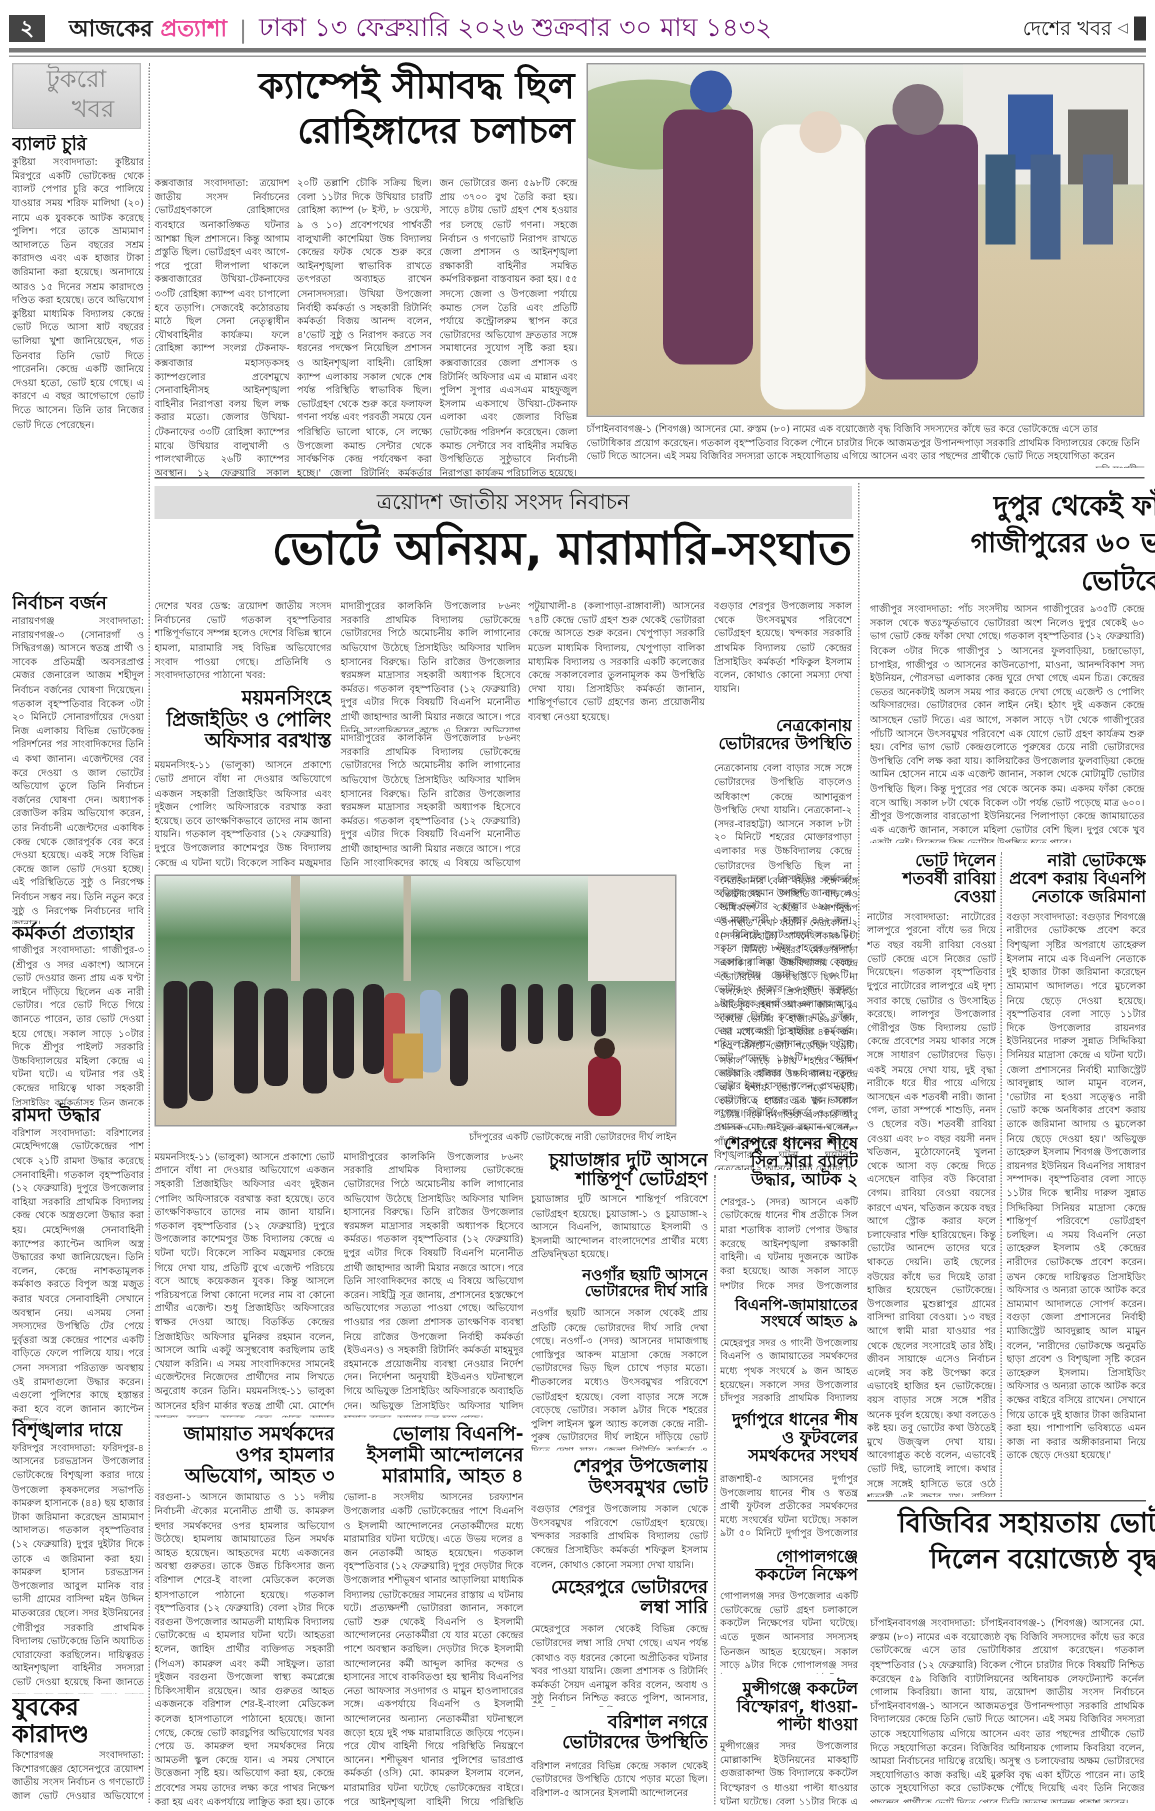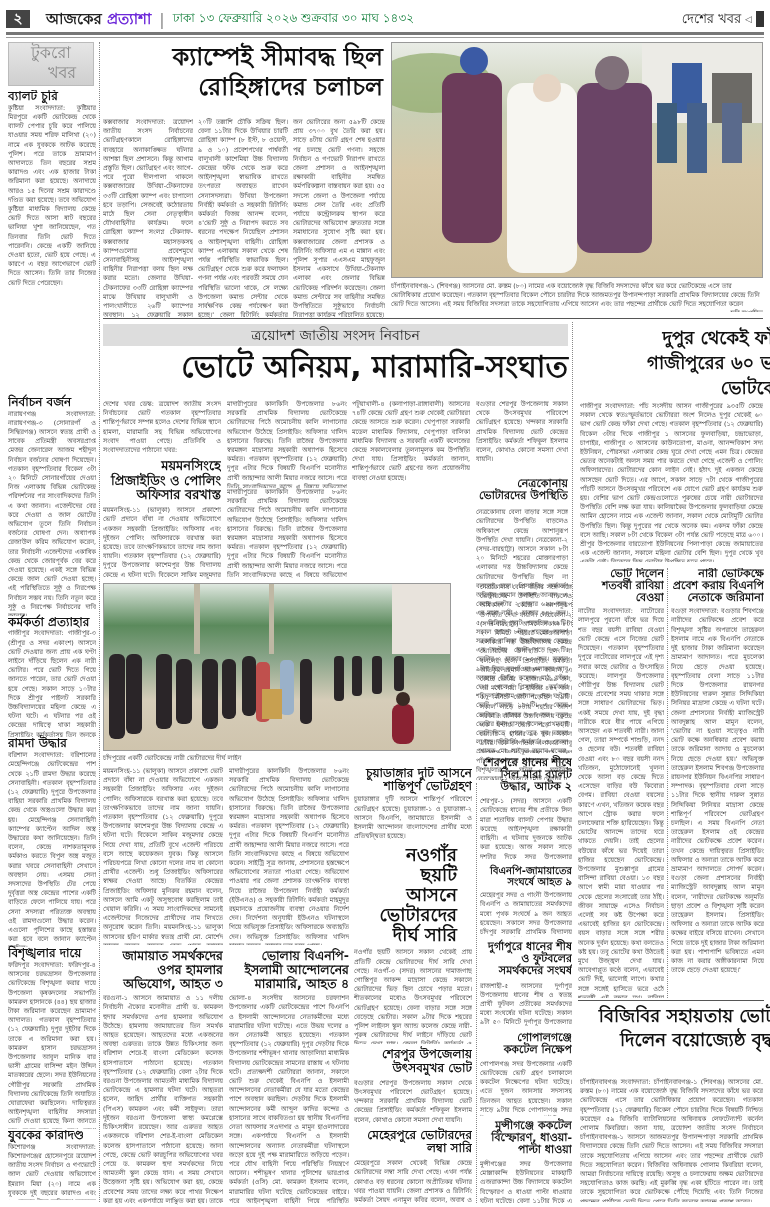--- a/index.html
+++ b/index.html
@@ -1,22 +1,22 @@
 <!DOCTYPE html>
 <html><head>
 <meta charset="utf-8">
 <style>
 *{box-sizing:border-box;margin:0;padding:0}
 body{width:770px;height:1207px;background:#fff;font-family:"DejaVu Sans",sans-serif;color:#111;position:relative;overflow:hidden}
 .topbar{position:absolute;left:6px;top:8px;width:758px;height:22px;display:flex;align-items:center}
 .pgno{background:#444;color:#fff;font-size:14px;width:24px;height:18px;display:flex;align-items:center;justify-content:center;font-weight:bold}
 .logo{margin-left:16px;font-size:15px;font-weight:bold;color:#222}
-.logo .red{color:#6d28d9}
+.logo .red{color:#ec4899}
 .sep{margin:0 8px;color:#888}
-.dateline{font-size:12px;color:#15803d}
+.dateline{font-size:17px;color:#701a75}
 .section{margin-left:auto;font-size:13px;color:#222;display:flex;align-items:center;gap:4px}
 .section .blk{width:8px;height:16px;background:#333;display:inline-block}
 .rule{position:absolute;left:6px;width:758px;background:#333}
 .col{position:absolute;font-size:6.4px;line-height:9.2px;color:#333;text-align:justify;overflow:hidden}
 .vline{position:absolute;border-left:1px dotted #888}
 .hline{position:absolute;border-top:1px solid #555}
 .hd{font-weight:bold;color:#111;text-align:right;line-height:1.1}
 .hdl{font-weight:bold;color:#111;line-height:1.15}
 .tukro{position:absolute;left:8px;top:42px;width:86px;height:44px;background:linear-gradient(#e6e6e6,#cfcfcf);border:1px solid #bbb;font-size:16px;color:#888;text-align:center;line-height:20px;font-weight:normal}
 .photo{position:absolute;overflow:hidden;border:1px solid #999}
@@ -61,21 +61,21 @@
   </div>
   <div>
     <div class="hdl" style="font-size:12px">রামদা উদ্ধার</div>
     <div style="height:196px;overflow:hidden">বরিশাল সংবাদদাতা: বরিশালের মেহেন্দিগঞ্জে ভোটকেন্দ্রের পাশ থেকে ২১টি রামদা উদ্ধার করেছে সেনাবাহিনী। গতকাল বৃহস্পতিবার (১২ ফেব্রুয়ারি) দুপুরে উপজেলার বাহিয়া সরকারি প্রাথমিক বিদ্যালয় কেন্দ্র থেকে অস্ত্রগুলো উদ্ধার করা হয়। মেহেন্দিগঞ্জ সেনাবাহিনী ক্যাম্পের ক্যাপ্টেন আদিল অস্ত্র উদ্ধারের কথা জানিয়েছেন। তিনি বলেন, কেন্দ্রে নাশকতামূলক কর্মকাণ্ড করতে বিপুল অস্ত্র মজুত করার খবরে সেনাবাহিনী সেখানে অবস্থান নেয়। এসময় সেনা সদস্যদের উপস্থিতি টের পেয়ে দুর্বৃত্তরা অস্ত্র কেন্দ্রের পাশের একটি বাড়িতে ফেলে পালিয়ে যায়। পরে সেনা সদস্যরা পরিত্যক্ত অবস্থায় ওই রামদাগুলো উদ্ধার করেন। এগুলো পুলিশের কাছে হস্তান্তর করা হবে বলে জানান ক্যাপ্টেন আদিল।</div>
   </div>
   <div>
     <div class="hdl" style="font-size:12px">বিশৃঙ্খলার দায়ে</div>
     <div style="height:168px;overflow:hidden">ফরিদপুর সংবাদদাতা: ফরিদপুর-৪ আসনের চরভদ্রাসন উপজেলার ভোটকেন্দ্রে বিশৃঙ্খলা করার দায়ে উপজেলা কৃষকদলের সভাপতি কামরুল হাসানকে (৪৪) ছয় হাজার টাকা জরিমানা করেছেন ভ্রাম্যমাণ আদালত। গতকাল বৃহস্পতিবার (১২ ফেব্রুয়ারি) দুপুর দুইটার দিকে তাকে এ জরিমানা করা হয়। কামরুল হাসান চরভদ্রাসন উপজেলার আবুল মানিক বার ভাসী গ্রামের বাসিন্দা মইন উদ্দিন মাতব্বরের ছেলে। সদর ইউনিয়নের গৌরীপুর সরকারি প্রাথমিক বিদ্যালয় ভোটকেন্দ্রে তিনি অযাচিত ঘোরাফেরা করছিলেন। দায়িত্বরত আইনশৃঙ্খলা বাহিনীর সদস্যরা ভোট দেওয়া হয়েছে কিনা জানতে চান। তখন তার হাত দেখে বোঝা যায় তিনি ভোট দিয়েছেন। পরে ভ্রাম্যমাণ আদালতে তাকে জরিমানা করা হয়। কামরুল হাসানকে ৬ হাজার টাকা জরিমানা করা হয়েছে।</div>
   </div>
   <div>
-    <div class="hdl" style="font-size:12px">যুবকের কারাদণ্ড</div>
+    <div class="hdl" style="font-size:16px">যুবকের কারাদণ্ড</div>
     <div style="height:196px;overflow:hidden">কিশোরগঞ্জ সংবাদদাতা: কিশোরগঞ্জের হোসেনপুরে ত্রয়োদশ জাতীয় সংসদ নির্বাচন ও গণভোটে জাল ভোট দেওয়ার অভিযোগে ইমরান মিয়া (২০) নামে এক যুবককে দুই বছরের কারাদণ্ড এবং ১০ হাজার টাকা জরিমানা করেছেন ভ্রাম্যমাণ আদালত। গতকাল বৃহস্পতিবার (১২ ফেব্রুয়ারি) দুপুরে উপজেলার পিপলাকান্দি উচ্চ বিদ্যালয় কেন্দ্রে এ ঘটনা ঘটে। দণ্ডপ্রাপ্ত ইমরান মিয়া উপজেলার পিপলাকান্দি গ্রামের আবুল কাশেমের ছেলে। স্থানীয় সূত্রে জানা গেছে, ইমরান মিয়া অন্য একজনের হয়ে ভোট দিতে কেন্দ্রে প্রবেশ করেন। বিষয়টি সন্দেহজনক মনে হলে দায়িত্বরত কর্মকর্তারা তাকে আটক করেন। পরে ভ্রাম্যমাণ আদালত ঘটনাস্থলে গিয়ে তাৎক্ষণিক বিচার শেষে তাকে দুই বছরের কারাদণ্ড এবং ১০ হাজার টাকা জরিমানা করেন।</div>
   </div>
 </div>
 
 <div>
   <div class="hd" style="position:absolute;left:103px;top:42px;width:280px;font-size:24px;line-height:30px">
     <div>ক্যাম্পেই সীমাবদ্ধ ছিল</div>
     <div>রোহিঙ্গাদের চলাচল</div>
   </div>
   <div class="col" style="left:103px;top:118px;width:90px;height:200px">কক্সবাজার সংবাদদাতা: ত্রয়োদশ জাতীয় সংসদ নির্বাচনের ভোটগ্রহণকালে রোহিঙ্গাদের ব্যবহারে অনাকাঙ্ক্ষিত ঘটনার আশঙ্কা ছিল প্রশাসনে। কিন্তু আগাম প্রস্তুতি ছিল। ভোটগ্রহণ এবং আগে-পরে পুরো দীলপালা থাকলে কক্সবাজারের উখিয়া-টেকনাফের ৩৩টি রোহিঙ্গা ক্যাম্প এবং চাপালো হবে তড়াপি। সেজবেই কঠোরতায় মাঠে ছিল সেনা নেতৃত্বাধীন যৌথবাহিনীর কার্যক্রম। ফলে রোহিঙ্গা ক্যাম্প সংলগ্ন টেকনাফ-কক্সবাজার মহাসড়কসহ ক্যাম্পগুলোর প্রবেশমুখে সেনাবাহিনীসহ আইনশৃঙ্খলা বাহিনীর নিরাপত্তা বলয় ছিল লক্ষ করার মতো। জেলার উখিয়া-টেকনাফের ৩৩টি রোহিঙ্গা ক্যাম্পের মাঝে উখিয়ার বালুখালী ও পালংখালীতে ২৬টি ক্যাম্পের অবস্থান। ১২ ফেব্রুয়ারি সকাল থেকে এলাকায় সার্বিক নিরাপত্তায় সেনাবাহিনীর অন্তত</div>
@@ -158,21 +158,21 @@
       <rect x="268" y="72" width="10" height="38" rx="4"></rect>
         <rect x="290" y="72" width="10" height="35" rx="4"></rect>
     </g>
     <rect x="152" y="78" width="14" height="60" rx="5" fill="#c0504d"></rect>
     <rect x="176" y="76" width="14" height="55" rx="5" fill="#9ab1c9"></rect>
     <rect x="158" y="105" width="20" height="30" fill="#c8a050"></rect>
     <rect x="288" y="120" width="22" height="40" rx="8" fill="#8a2232"></rect>
     <circle cx="299" cy="115" r="7" fill="#3a2a24"></circle>
   </svg>
 </div>
-<div class="cap" style="left:103px;top:754px;width:348px;text-align:left">চাঁদপুরের একটি ভোটকেন্দ্রে নারী ভোটারদের দীর্ঘ লাইন</div>
+<div class="cap" style="left:103px;top:754px;width:348px;text-align:right">চাঁদপুরের একটি ভোটকেন্দ্রে নারী ভোটারদের দীর্ঘ লাইন</div>
 
 <div class="col" style="left:103px;top:767px;width:120px;height:438px">
   <div style="height:178px;overflow:hidden">ময়মনসিংহ-১১ (ভালুকা) আসনে প্রকাশ্যে ভোট প্রদানে বাঁধা না দেওয়ার অভিযোগে একজন সহকারী প্রিজাইডিং অফিসার এবং দুইজন পোলিং অফিসারকে বরখাস্ত করা হয়েছে। তবে তাৎক্ষণিকভাবে তাদের নাম জানা যায়নি। গতকাল বৃহস্পতিবার (১২ ফেব্রুয়ারি) দুপুরে উপজেলার কাশেমপুর উচ্চ বিদ্যালয় কেন্দ্রে এ ঘটনা ঘটে। বিকেলে সাকিব মজুমদার কেন্দ্রে গিয়ে দেখা যায়, প্রতিটি বুথে এজেন্ট পরিচয়ে বসে আছে কয়েকজন যুবক। কিন্তু আসলে পরিচয়পত্রে লিখা কোনো দলের নাম বা কোনো প্রার্থীর এজেন্ট। শুধু প্রিজাইডিং অফিসারের স্বাক্ষর দেওয়া আছে। বিতর্কিত কেন্দ্রের প্রিজাইডিং অফিসার মুনিরুর রহমান বলেন, আসলে আমি একটু অসুস্থবোধ করছিলাম তাই খেয়াল করিনি। এ সময় সাংবাদিকদের সামনেই এজেন্টদের নিজেদের প্রার্থীদের নাম লিখতে অনুরোধ করেন তিনি। ময়মনসিংহ-১১ ভালুকা আসনের হরিণ মার্কার স্বতন্ত্র প্রার্থী মো. মোর্শেদ আলম বলেন, অনেক কেন্দ্র থেকে আমার এজেন্টদের বের করে দিয়ে একতরফা করছে ধানের শীষের প্রার্থীর সমর্থকরা। এটি একতরফা নির্বাচন। এদিকে উপজেলার কাশেমপুর উচ্চ বিদ্যালয় কেন্দ্রে হরিণ মার্কার এজেন্টদের বের করে দেওয়া ও প্রকাশ্যে ভোট দেওয়ার সহকারী প্রিজাইডিং ও দুইজন পোলিং অফিসারকে বরখাস্ত করা হয়েছে। বিষয়টি নিশ্চিত করে ভালুকা উপজেলা নির্বাহী অফিসার ও সহকারী রিটার্নিং অফিসার মো. নিয়াজ মোর্শেদ বলেন, প্রকাশ্যে ভোট প্রদানে বাঁধা না দেওয়ায় কাশেমপুর উচ্চ বিদ্যালয়ের একজন সহকারী প্রিজাইডিং ও দুইজন পোলিং অফিসারকে বরখাস্ত করা হয়েছে।</div>
   <div>
     <div class="hd" style="font-size:12.5px;margin:4px 0">জামায়াত সমর্থকদের ওপর হামলার অভিযোগ, আহত ৩</div>
     <div>বরগুনা-১ আসনে জামায়াত ও ১১ দলীয় নির্বাচনী ঐক্যের মনোনীত প্রার্থী ড. কামরুল হুদার সমর্থকদের ওপর হামলার অভিযোগ উঠেছে। হামলায় জামায়াতের তিন সমর্থক আহত হয়েছেন। আহতদের মধ্যে একজনের অবস্থা গুরুতর। তাকে উন্নত চিকিৎসার জন্য বরিশাল শেরে-ই বাংলা মেডিকেল কলেজ হাসপাতালে পাঠানো হয়েছে। গতকাল বৃহস্পতিবার (১২ ফেব্রুয়ারি) বেলা ২টার দিকে বরগুনা উপজেলার আমতলী মাধ্যমিক বিদ্যালয় ভোটকেন্দ্রে এ হামলার ঘটনা ঘটে। আহতরা হলেন, জাহিদ প্রার্থীর ব্যক্তিগত সহকারী (পিএস) কামরুল এবং কর্মী সাইফুল। তারা দুইজন বরগুনা উপজেলা স্বাস্থ্য কমপ্লেক্সে চিকিৎসাধীন রয়েছেন। আর গুরুতর আহত একজনকে বরিশাল শের-ই-বাংলা মেডিকেল কলেজ হাসপাতালে পাঠানো হয়েছে। জানা গেছে, কেন্দ্রে ভোট কারচুপির অভিযোগের খবর পেয়ে ড. কামরুল হুদা সমর্থকদের নিয়ে আমতলী স্কুল কেন্দ্রে যান। এ সময় সেখানে উত্তেজনা সৃষ্টি হয়। অভিযোগ করা হয়, কেন্দ্রে প্রবেশের সময় তাদের লক্ষ্য করে পাথর নিক্ষেপ করা হয় এবং একপর্যায়ে লাঞ্ছিত করা হয়। তাকে রক্ষা করতে গেলে তার পিএসসহ কয়েকজন সমর্থক মারাত্মক শিকার</div>
   </div>
 </div>
 <div class="col" style="left:229px;top:767px;width:120px;height:438px">
   <div style="height:178px;overflow:hidden">মাদারীপুরের কালকিনি উপজেলার ৮৬নং সরকারি প্রাথমিক বিদ্যালয় ভোটকেন্দ্রে ভোটারদের পিঠে অমোচনীয় কালি লাগানোর অভিযোগ উঠেছে প্রিসাইডিং অফিসার খালিদ হাসানের বিরুদ্ধে। তিনি রাজৈর উপজেলার স্বরমঙ্গল মাদ্রাসার সহকারী অধ্যাপক হিসেবে কর্মরত। গতকাল বৃহস্পতিবার (১২ ফেব্রুয়ারি) দুপুর এটার দিকে বিষয়টি বিএনপি মনোনীত প্রার্থী জাহান্দার আলী মিয়ার নজরে আসে। পরে তিনি সাংবাদিকদের কাছে এ বিষয়ে অভিযোগ করেন। সাইট্রি সূত্র জানায়, প্রশাসনের হস্তক্ষেপে অভিযোগের সত্যতা পাওয়া গেছে। অভিযোগ পাওয়ার পর জেলা প্রশাসক তাৎক্ষণিক ব্যবস্থা নিয়ে রাজৈর উপজেলা নির্বাহী কর্মকর্তা (ইউএনও) ও সহকারী রিটার্নিং কর্মকর্তা মাহমুদুর রহমানকে প্রয়োজনীয় ব্যবস্থা নেওয়ার নির্দেশ দেন। নির্দেশনা অনুযায়ী ইউএনও ঘটনাস্থলে গিয়ে অভিযুক্ত প্রিসাইডিং অফিসারকে অব্যাহতি দেন। অভিযুক্ত প্রিসাইডিং অফিসার খালিদ হাসান বলেন, আমার ভুল হয়ে গেছে।</div>
@@ -180,21 +180,21 @@
     <div class="hd" style="font-size:12.5px;margin:4px 0">ভোলায় বিএনপি-ইসলামী আন্দোলনের মারামারি, আহত ৪</div>
     <div>ভোলা-৪ সংসদীয় আসনের চরফ্যাশন উপজেলার একটি ভোটকেন্দ্রের পাশে বিএনপি ও ইসলামী আন্দোলনের নেতাকর্মীদের মধ্যে মারামারির ঘটনা ঘটেছে। এতে উভয় দলের ৪ জন নেতাকর্মী আহত হয়েছেন। গতকাল বৃহস্পতিবার (১২ ফেব্রুয়ারি) দুপুর দেড়টার দিকে উপজেলার শশীভূষণ থানার আড়ালিয়া মাধ্যমিক বিদ্যালয় ভোটকেন্দ্রের সামনের রাস্তায় এ ঘটনায় ঘটে। প্রত্যক্ষদর্শী ভোটাররা জানান, সকালে ভোট শুরু থেকেই বিএনপি ও ইসলামী আন্দোলনের নেতাকর্মীরা যে যার মতো কেন্দ্রের পাশে অবস্থান করছিল। দেড়টার দিকে ইসলামী আন্দোলনের কর্মী আব্দুল কাদির কন্দের ও হাসানের সাথে বাকবিতণ্ডা হয় স্থানীয় বিএনপির নেতা আফসার সওদাগর ও মামুন হাওলাদারের সঙ্গে। একপর্যায়ে বিএনপি ও ইসলামী আন্দোলনের অন্যান্য নেতাকর্মীরা ঘটনাস্থলে জড়ো হয়ে দুই পক্ষ মারামারিতে জড়িয়ে পড়েন। পরে যৌথ বাহিনী গিয়ে পরিস্থিতি নিয়ন্ত্রণে আনেন। শশীভূষণ থানার পুলিশের ভারপ্রাপ্ত কর্মকর্তা (ওসি) মো. কামরুল ইসলাম বলেন, মারামারির ঘটনা ঘটেছে ভোটকেন্দ্রের বাইরে। পরে আইনশৃঙ্খলা বাহিনী গিয়ে পরিস্থিতি নিয়ন্ত্রণে আনে।</div>
   </div>
 </div>
 <div class="col" style="left:354px;top:767px;width:118px;height:438px">
   <div>
     <div class="hd" style="font-size:12px;margin-bottom:2px">চুয়াডাঙ্গার দুটি আসনে শান্তিপূর্ণ ভোটগ্রহণ</div>
     <div>চুয়াডাঙ্গার দুটি আসনে শান্তিপূর্ণ পরিবেশে ভোটগ্রহণ হয়েছে। চুয়াডাঙ্গা-১ ও চুয়াডাঙ্গা-২ আসনে বিএনপি, জামায়াতে ইসলামী ও ইসলামী আন্দোলন বাংলাদেশের প্রার্থীর মধ্যে প্রতিদ্বন্দ্বিতা হয়েছে।</div>
   </div>
   <div>
-    <div class="hd" style="font-size:18px;margin:4px 15px">নওগাঁর ছয়টি আসনে ভোটারদের দীর্ঘ সারি</div>
+    <div class="hd" style="font-size:10px;margin:4px 0">নওগাঁর ছয়টি আসনে ভোটারদের দীর্ঘ সারি</div>
     <div style="height:96px;overflow:hidden">নওগাঁর ছয়টি আসনে সকাল থেকেই প্রায় প্রতিটি কেন্দ্রে ভোটারদের দীর্ঘ সারি দেখা গেছে। নওগাঁ-৩ (সদর) আসনের দামাজগাছ গোস্তিপুর আকন্দ মাদ্রাসা কেন্দ্রে সকালে ভোটারদের ভিড় ছিল চোখে পড়ার মতো। শীতকালের মধ্যেও উৎসবমুখর পরিবেশে ভোটগ্রহণ হয়েছে। বেলা বাড়ার সঙ্গে সঙ্গে বেড়েছে ভোটার। সকাল ৯টার দিকে শহরের পুলিশ লাইনস স্কুল অ্যান্ড কলেজ কেন্দ্রে নারী-পুরুষ ভোটারদের দীর্ঘ লাইনে দাঁড়িয়ে ভোট দিতে দেখা যায়। জেলা রিটার্নিং কর্মকর্তা ও জেলা প্রশাসক মোহাম্মদ আব্দুল আউয়াল জানান, ছয়টি আসনে শান্তিপূর্ণ পরিবেশে ভোট হয়েছে। কোথাও অপ্রীতিকর ঘটনার খবর পাওয়া যায়নি।</div>
   </div>
   <div>
     <div class="hd" style="font-size:12px;margin:4px 0">শেরপুর উপজেলায় উৎসবমুখর ভোট</div>
     <div style="height:46px;overflow:hidden">বগুড়ার শেরপুর উপজেলায় সকাল থেকে উৎসবমুখর পরিবেশে ভোটগ্রহণ হয়েছে। খন্দকার সরকারি প্রাথমিক বিদ্যালয় ভোট কেন্দ্রের প্রিসাইডিং কর্মকর্তা শফিকুল ইসলাম বলেন, কোথাও কোনো সমস্যা দেখা যায়নি।</div>
   </div>
   <div>
     <div class="hd" style="font-size:12px;margin:4px 0">মেহেরপুরে ভোটারদের লম্বা সারি</div>
     <div style="height:56px;overflow:hidden">মেহেরপুরে সকাল থেকেই বিভিন্ন কেন্দ্রে ভোটারদের লম্বা সারি দেখা গেছে। এখন পর্যন্ত কোথাও বড় ধরনের কোনো অপ্রীতিকর ঘটনার খবর পাওয়া যায়নি। জেলা প্রশাসক ও রিটার্নিং কর্মকর্তা সৈয়দ এনামুল কবির বলেন, অবাধ ও সুষ্ঠু নির্বাচন নিশ্চিত করতে পুলিশ, আনসার, বিজিবি ও সেনাবাহিনী মোতায়েন রয়েছে।</div>
   </div>

